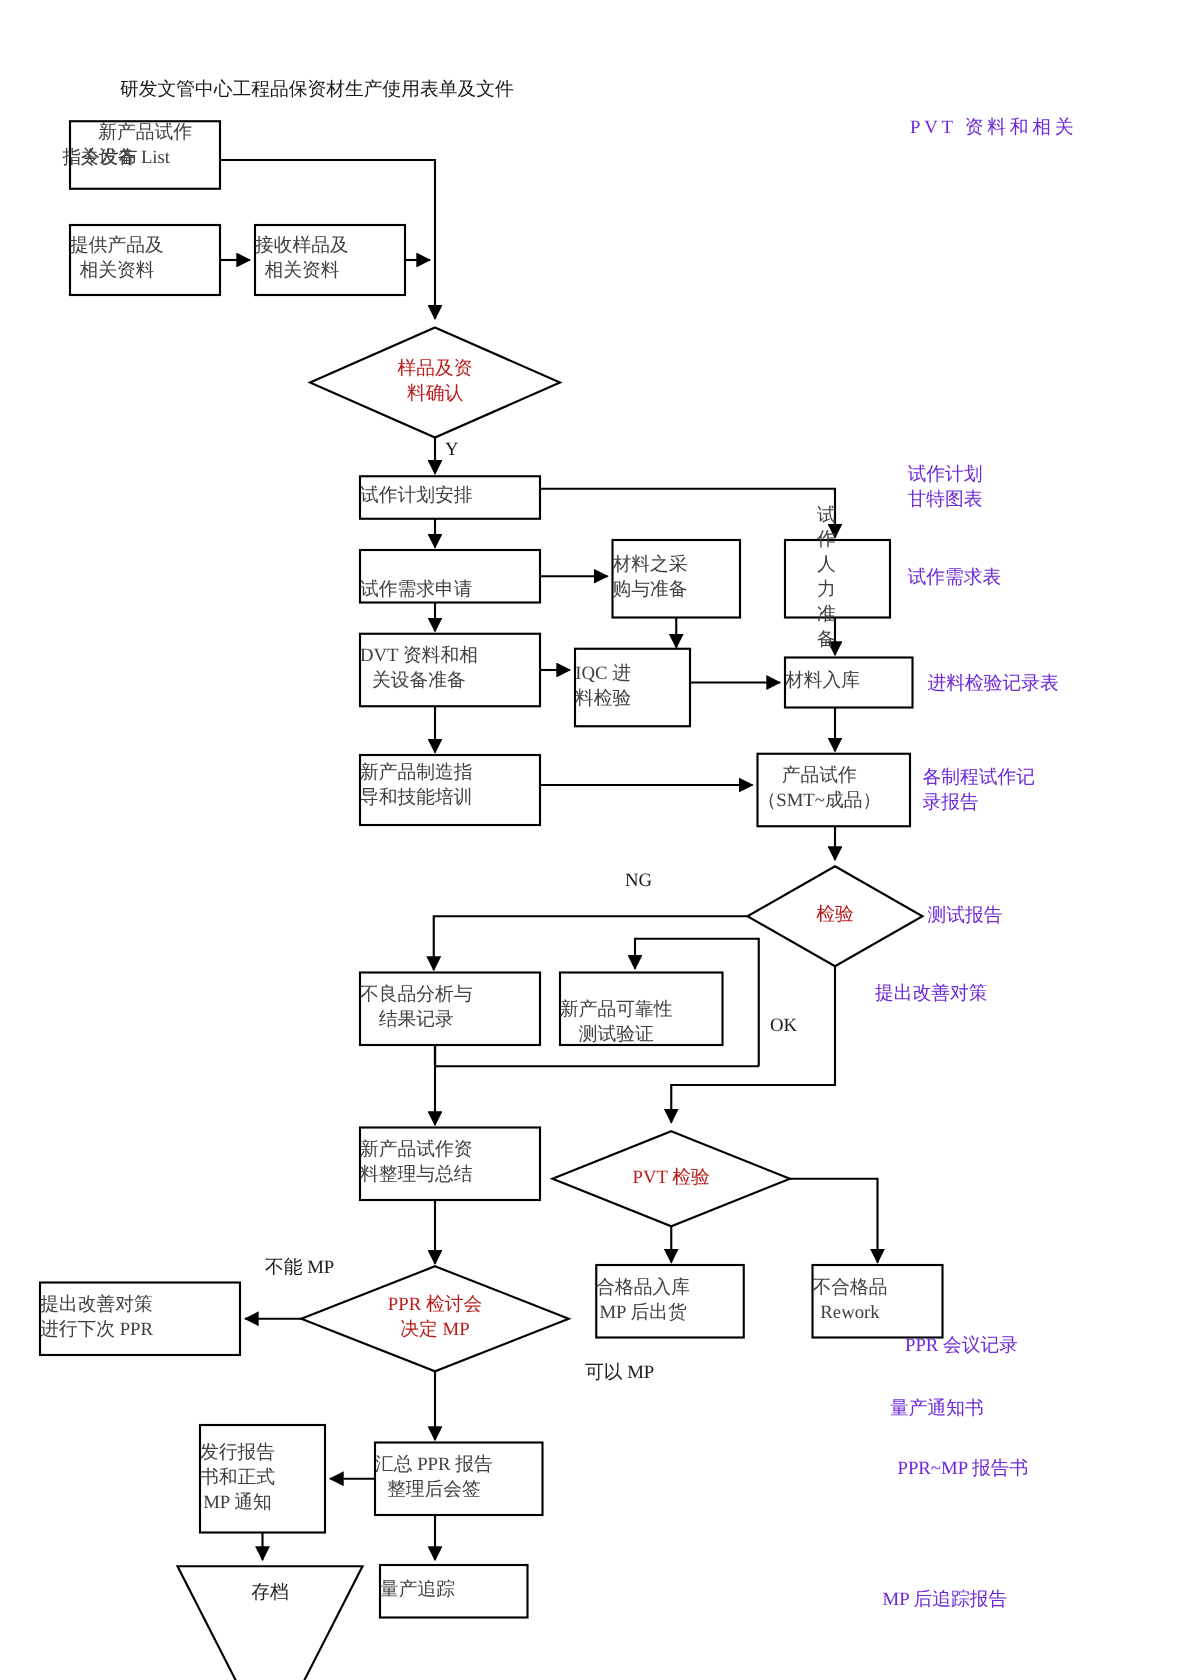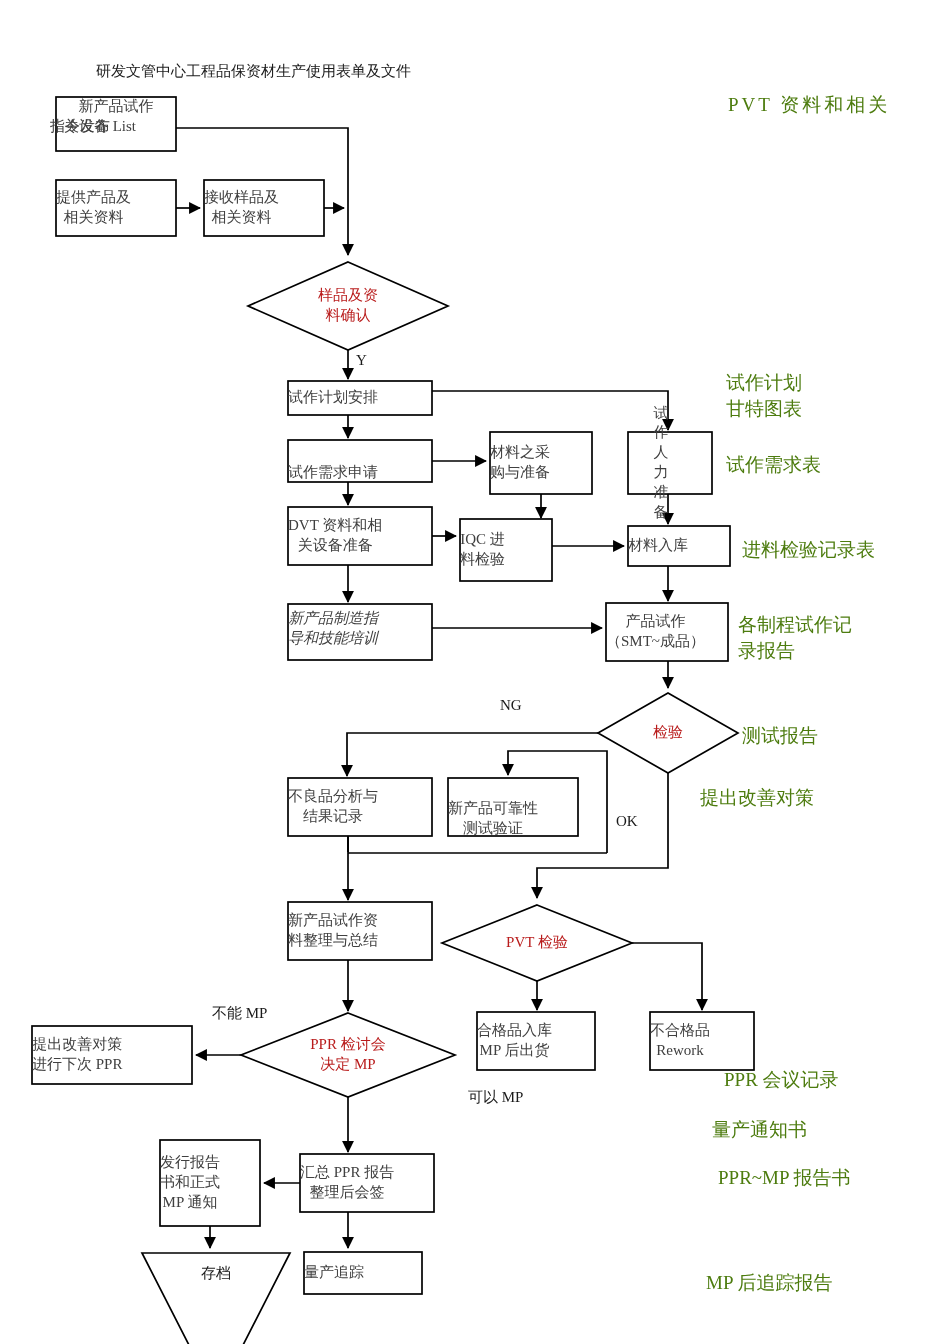--- a/index.html
+++ b/index.html
@@ -3,21 +3,21 @@
 <meta charset="utf-8">
 <style>
   html,body{margin:0;padding:0;background:#ffffff;}
   body{font-family:"Liberation Serif","DejaVu Serif",serif;color:#1a1a1a;}
   #canvas{position:relative;width:950px;height:1344px;background:#ffffff;overflow:hidden;}
   #svg-layer{position:absolute;left:0;top:0;width:950px;height:1344px;}
 
   .node{position:absolute;box-sizing:border-box;display:flex;align-items:center;
         justify-content:flex-start;text-align:center;line-height:1.32;color:#404040;
         font-size:15px;}
-  .lbl{position:absolute;font-size:19px;line-height:1.36;color:#4d7c0f;white-space:pre-line;}
+  .lbl{position:absolute;font-size:15px;line-height:1.36;color:#6d28d9;white-space:pre-line;}
   .lbl.spread{letter-spacing:3px;}
   .flag{position:absolute;font-size:15px;color:#1a1a1a;}
   .header{position:absolute;font-size:15px;color:#1a1a1a;white-space:nowrap;}
   .diamond-text{position:absolute;display:flex;align-items:center;justify-content:center;
                 text-align:center;font-size:15px;line-height:1.32;color:#b91c1c;}
   .tri-text{position:absolute;display:flex;align-items:flex-start;justify-content:center;
             font-size:15px;color:#1a1a1a;}
   .overlapA{position:absolute;}
   .overlapB{position:absolute;}
 </style>
@@ -194,21 +194,21 @@
   <div class="node" style="left:288px;top:507px;width:144px;height:58px;white-space:pre-line;">DVT 资料和相
 关设备准备</div>
 
   <div class="node" style="left:460px;top:519px;width:92px;height:62px;white-space:pre-line;">IQC  进
 料检验</div>
 
   <div class="node" style="left:628px;top:526px;width:102px;height:40px;">材料入库</div>
 
   <div class="lbl" style="left:742px;top:537px;">进料检验记录表</div>
 
-  <div class="node" style="left:288px;top:604px;width:144px;height:50px;white-space:pre-line;font-style:italic;">新产品制造指
+  <div class="node" style="left:288px;top:604px;width:144px;height:50px;white-space:pre-line;">新产品制造指
 导和技能培训</div>
 
   <div class="node" style="left:606px;top:603px;width:122px;height:58px;white-space:pre-line;">产品试作
 （SMT~成品）</div>
 
   <div class="lbl" style="left:738px;top:612px;">各制程试作记
 录报告</div>
 
   <div class="diamond-text" style="left:626px;top:718px;width:84px;height:30px;">检验</div>
 

